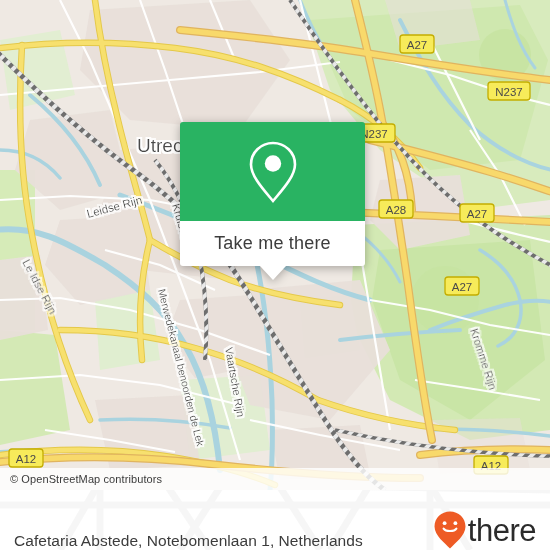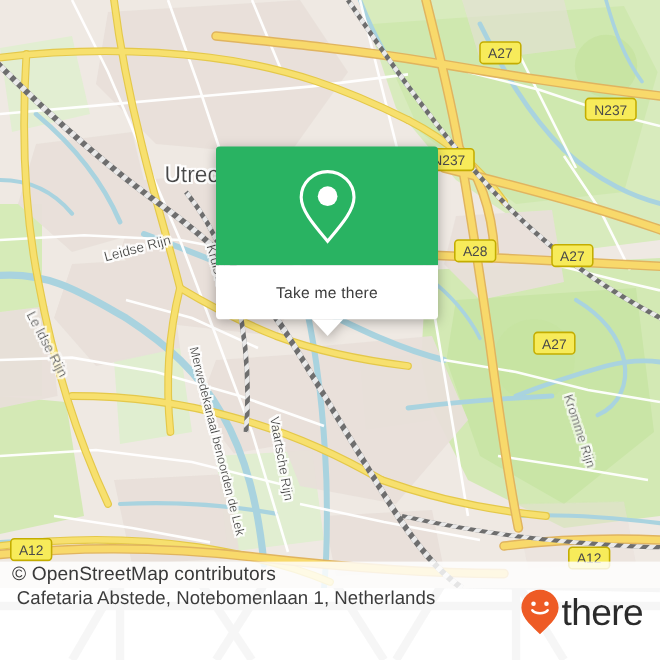--- a/index.html
+++ b/index.html
@@ -19,62 +19,62 @@
   #map svg{position:absolute;left:0;top:0;}
 
   
   #attribution{
     position:absolute;left:0;bottom:0;width:550px;height:22px;
     background:rgba(255,255,255,0.82);
     display:flex;align-items:center;
     z-index:40;
   }
   #attribution span{
-    font-size:16px;color:#3a3a3a;padding-left:10px;letter-spacing:.1px;
+    font-size:11px;color:#3a3a3a;padding-left:10px;letter-spacing:.1px;
   }
 
   
   #popup{
     position:absolute;left:180px;top:122px;width:185px;
     z-index:60;
     filter:drop-shadow(0 2px 5px rgba(0,0,0,.30));
   }
   #popup-green{
     height:99px;background:#29b362;
     border-radius:3px 3px 0 0;
     display:flex;align-items:center;justify-content:center;
   }
   #popup-white{
     height:45px;background:#ffffff;
     border-radius:0 0 3px 3px;
     display:flex;align-items:center;justify-content:center;
   }
   #popup-white span{
-    font-size:13px;color:#3d3d3d;letter-spacing:.2px;
+    font-size:18px;color:#3d3d3d;letter-spacing:.2px;
   }
   #popup-tail{
     position:absolute;left:50%;margin-left:-13px;top:144px;
     width:0;height:0;
     border-left:13px solid transparent;
     border-right:13px solid transparent;
     border-top:14px solid #ffffff;
   }
 
   
   #footer{
     position:absolute;left:0;top:490px;width:550px;height:60px;
     background:#ffffff;overflow:hidden;
   }
   #footer-watermark{
     position:absolute;left:0;top:-250px;width:550px;height:310px;
     opacity:.55;pointer-events:none;
   }
   #footer-inner{
     position:relative;width:550px;height:60px;
-    display:flex;align-items:flex-start;justify-content:space-between;
+    display:flex;align-items:flex-end;justify-content:space-between;
     padding:0 14px;box-sizing:border-box;
   }
   #footer-address{
     font-size:15.5px;color:#3c3c3c;letter-spacing:.05px;white-space:nowrap;
   }
   #brand{display:flex;align-items:center;gap:1px;}
   #brand-word{
     font-size:31px;color:#2b2b2b;letter-spacing:-0.5px;line-height:1;
     font-weight:400;
   }

